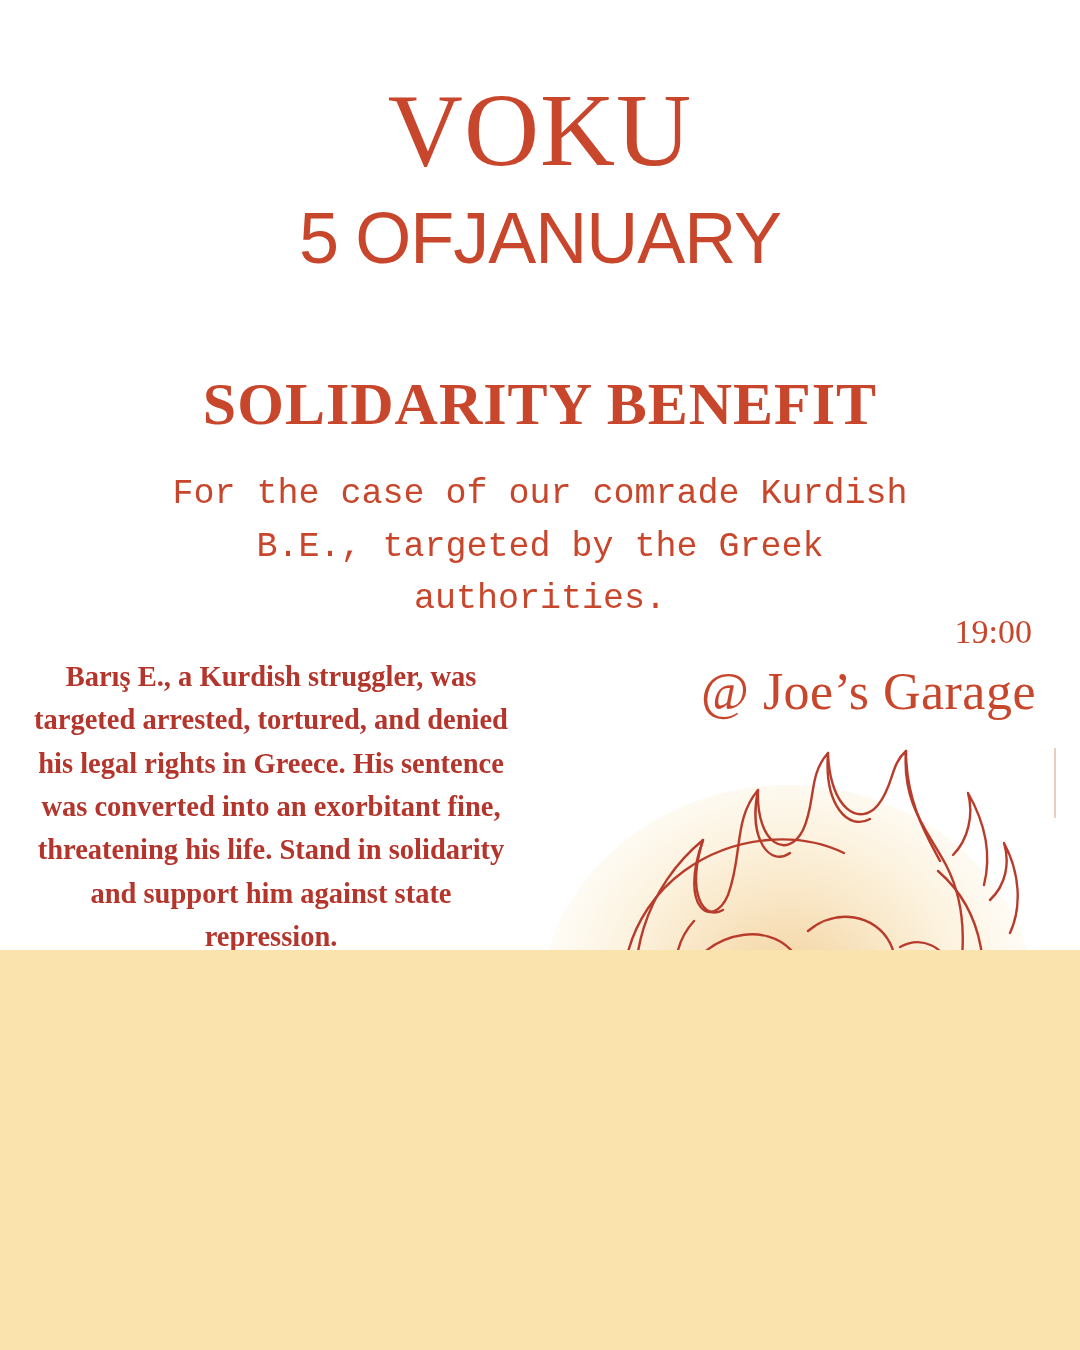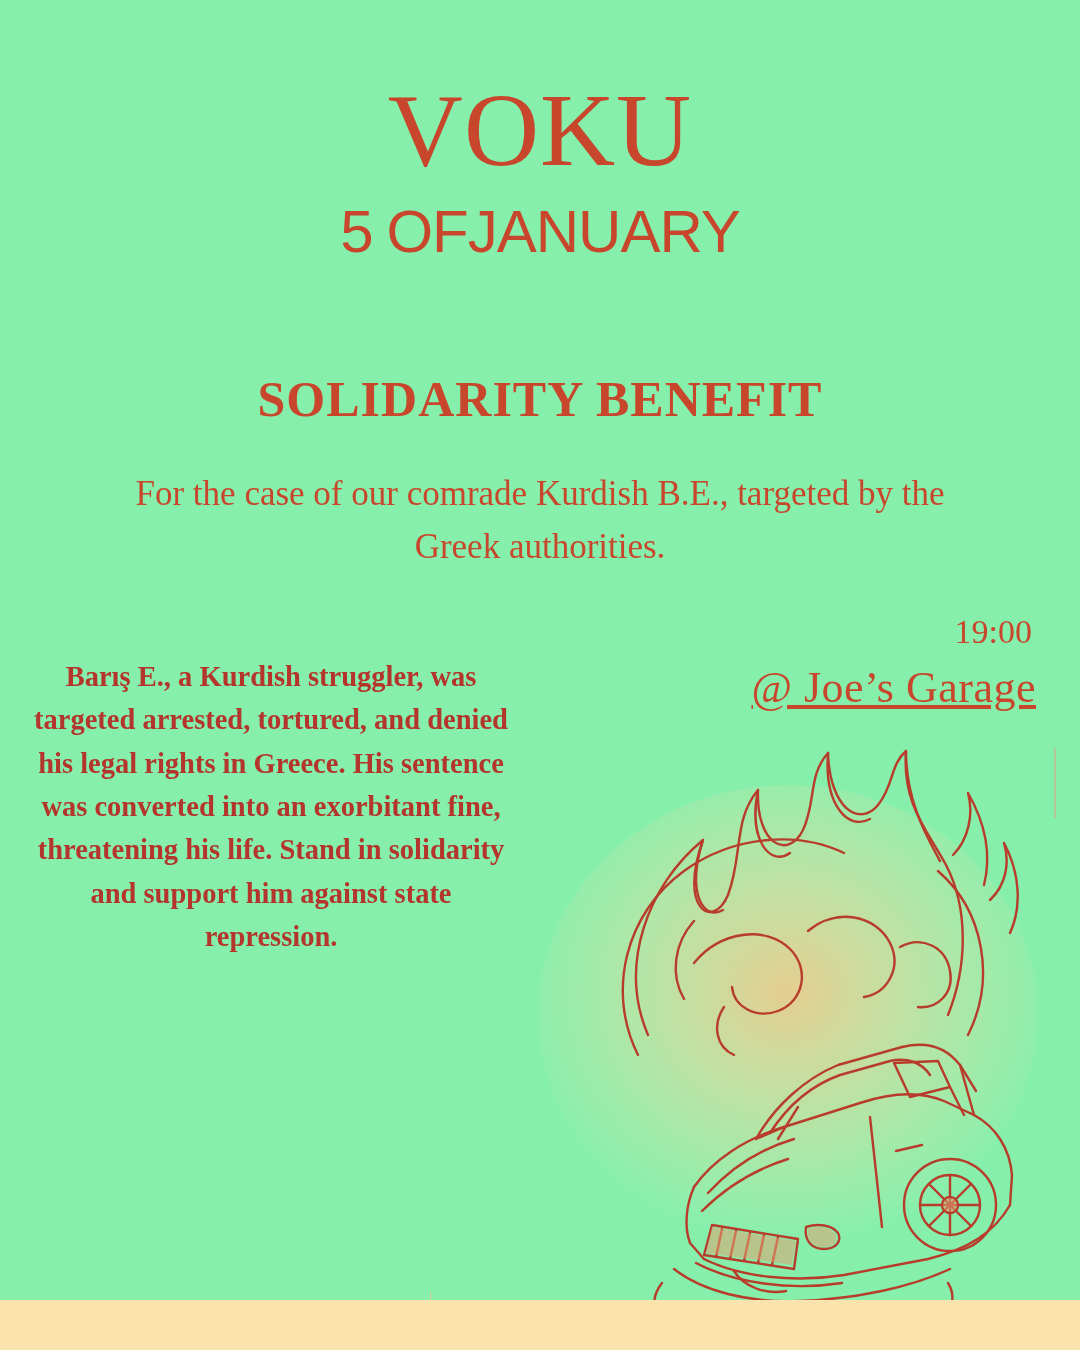--- a/index.html
+++ b/index.html
@@ -10,22 +10,22 @@
     width: 1080px;
     height: 1350px;
     background: #fae3ac;
     font-family: "Liberation Sans", sans-serif;
     overflow: hidden;
     position: relative;
   }
   .poster {
     position: relative;
     width: 1080px;
-    height: 1300px;
-    background: #86efac;
+    height: 950px;
+    background: #ffffff;
     overflow: hidden;
   }
 
   
   .headline-block {
     position: absolute;
     top: 78px;
     left: 0;
     width: 1080px;
     text-align: center;
@@ -34,52 +34,52 @@
     font-family: "Liberation Serif", serif;
     font-size: 104px;
     line-height: 1.0;
     letter-spacing: 1px;
     color: #c8472c;
     font-weight: 400;
     margin: 0;
   }
   .title-date {
     font-family: "Liberation Sans", sans-serif;
-    font-size: 60px;
+    font-size: 72px;
     line-height: 1.08;
     letter-spacing: -1px;
     color: #c8472c;
     font-weight: 400;
     margin: 18px 0 0 0;
   }
   .title-date .of {
     letter-spacing: -3px;
   }
 
   
   .subtitle {
     position: absolute;
     top: 370px;
     left: 0;
     width: 1080px;
     text-align: center;
     font-family: "Liberation Serif", serif;
-    font-size: 50px;
+    font-size: 60px;
     letter-spacing: 1px;
     color: #c8472c;
     font-weight: 700;
   }
 
   .lede {
     position: absolute;
     top: 468px;
     left: 120px;
     width: 840px;
     text-align: center;
-    font-family: Liberation Serif, serif;
+    font-family: Liberation Mono, monospace;
     font-size: 35px;
     line-height: 1.5;
     color: #c8472c;
     font-weight: 400;
   }
 
   
   .time {
     position: absolute;
     top: 613px;
@@ -87,25 +87,24 @@
     font-family: "Liberation Serif", serif;
     font-size: 34px;
     color: #c8472c;
     font-weight: 400;
   }
   .venue {
     position: absolute;
     top: 662px;
     right: 44px;
     font-family: "Liberation Serif", serif;
-    font-size: 44px;
+    font-size: 52px;
     color: #c8472c;
     font-weight: 400;
     letter-spacing: 0.5px;
-    text-decoration: underline;
   }
 
   
   .body-copy {
     position: absolute;
     top: 655px;
     left: 26px;
     width: 490px;
     text-align: center;
     font-family: "Liberation Serif", serif;

